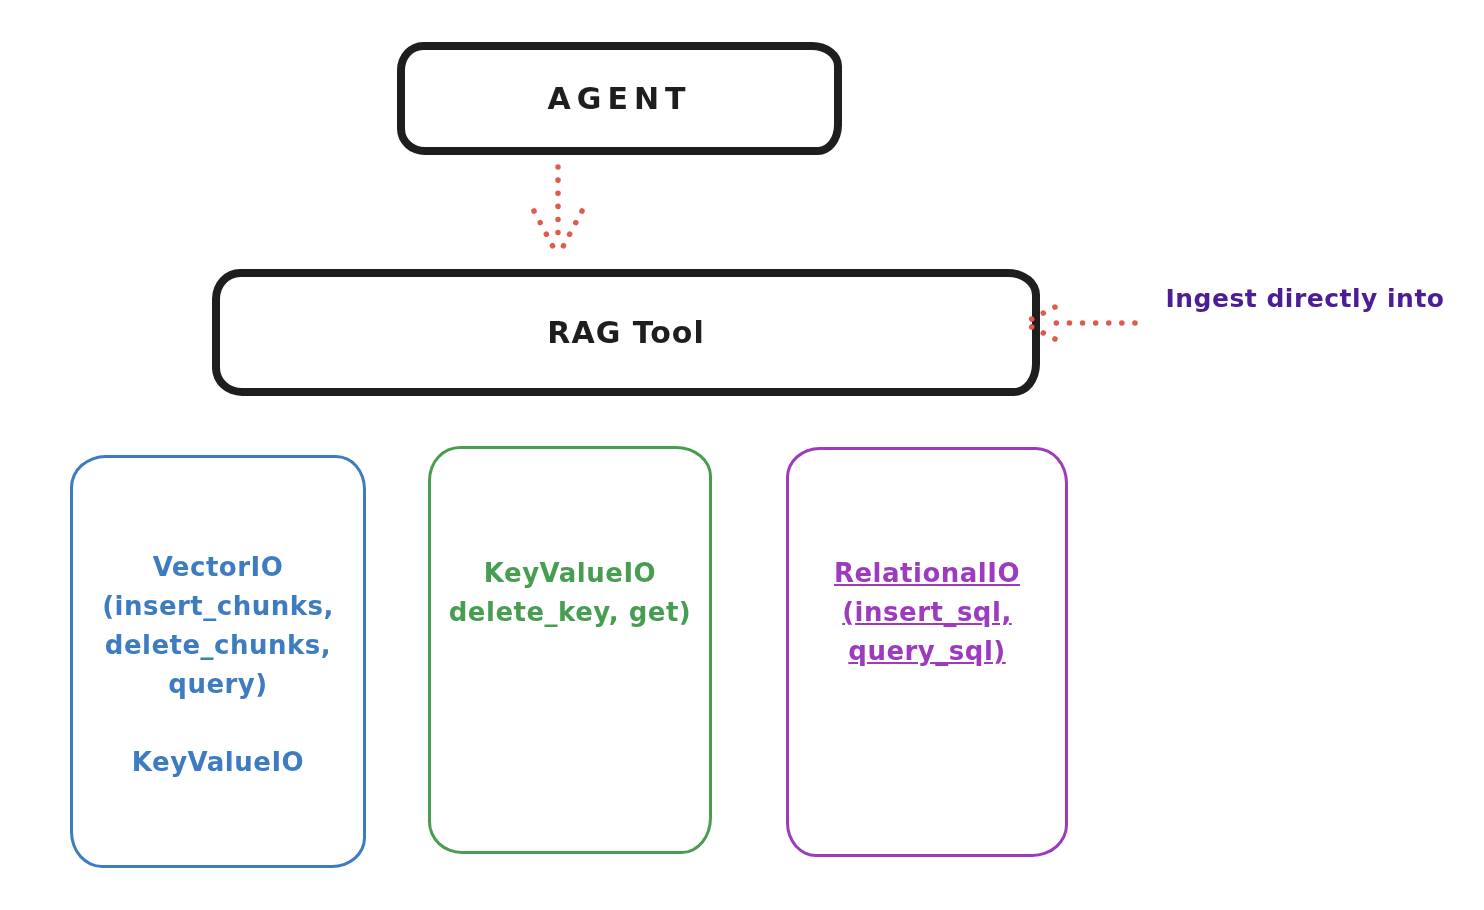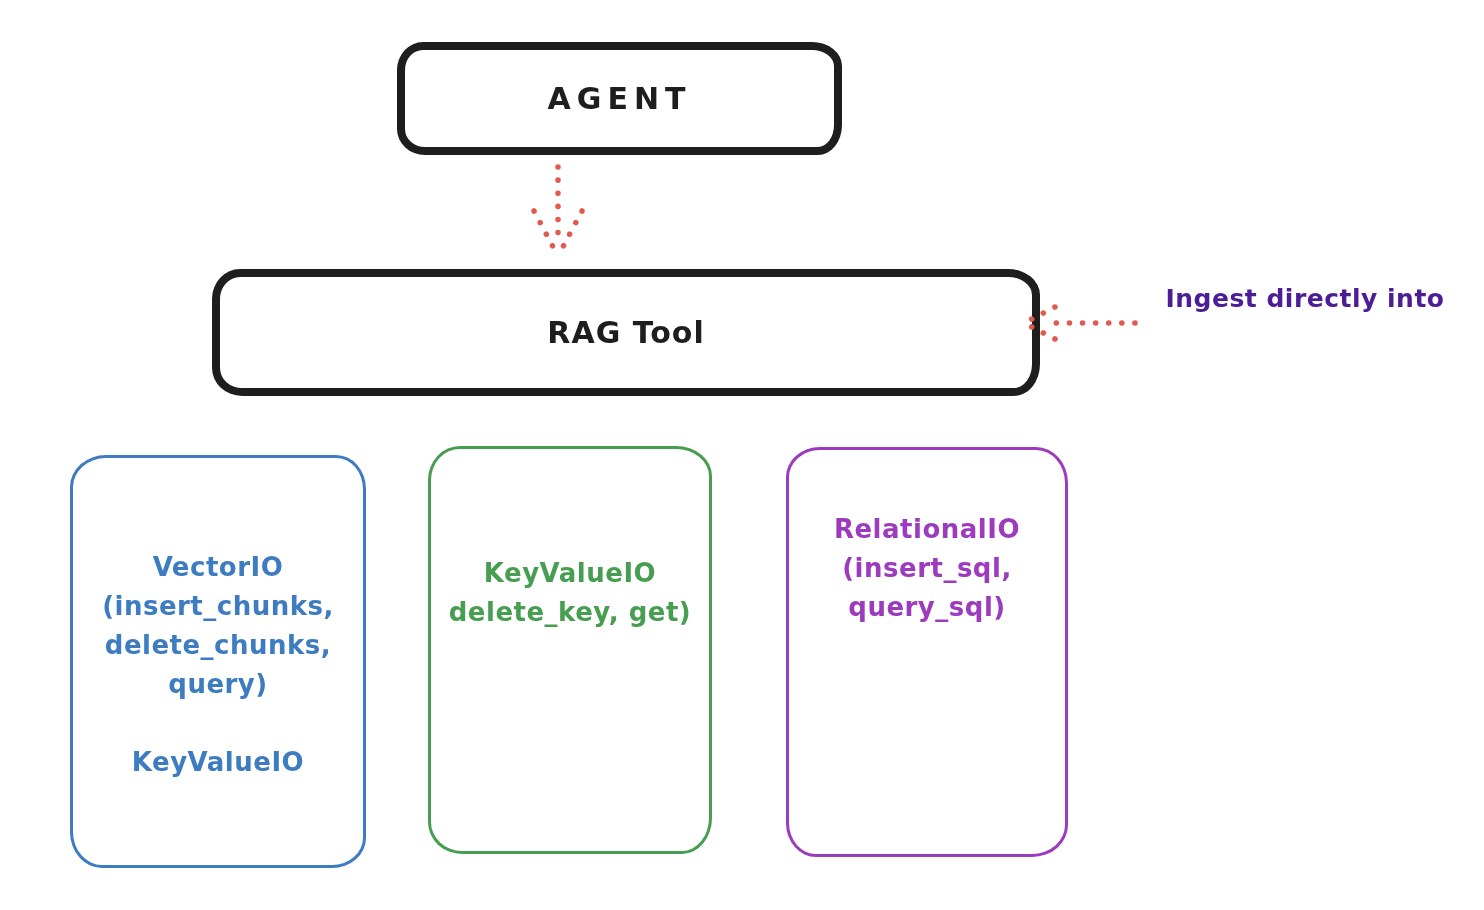--- a/index.html
+++ b/index.html
@@ -57,21 +57,22 @@
     padding-top: 90px;
   }
   .keyvalue-box {
     left: 428px; top: 446px; width: 284px; height: 408px;
     border-radius: 32px 36px 30px 34px / 34px 30px 36px 32px;
     padding-top: 105px;
   }
   .relational-box {
     left: 786px; top: 447px; width: 282px; height: 410px;
     border-radius: 34px 32px 36px 30px / 30px 36px 32px 34px;
-    padding-top: 60px;
+    padding-top: 104px;
+    text-decoration: underline;
   }
   .annotation {
     position: absolute;
     left: 1138px; top: 281px; width: 334px;
     text-align: center;
     font-size: 25px;
     font-weight: bold;
     line-height: 36px;
     letter-spacing: 0.5px;
   }

